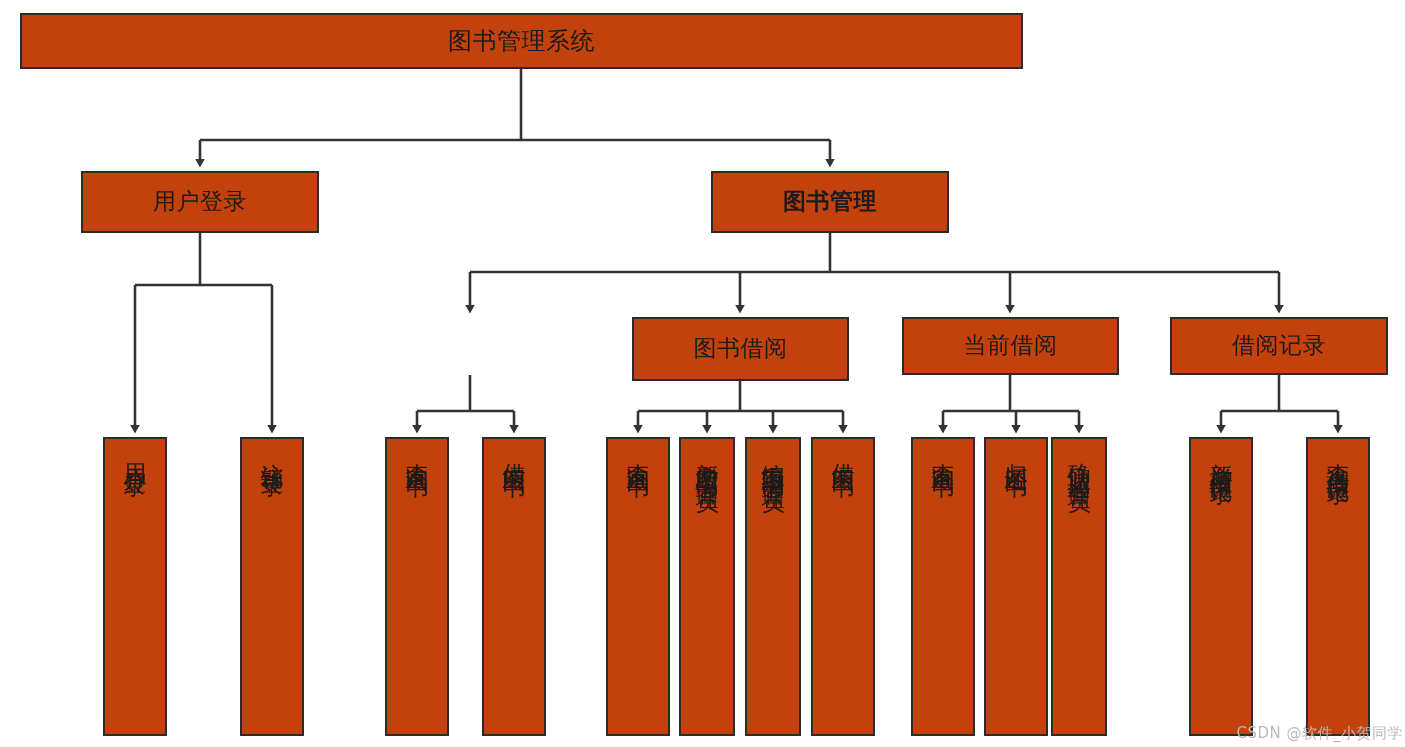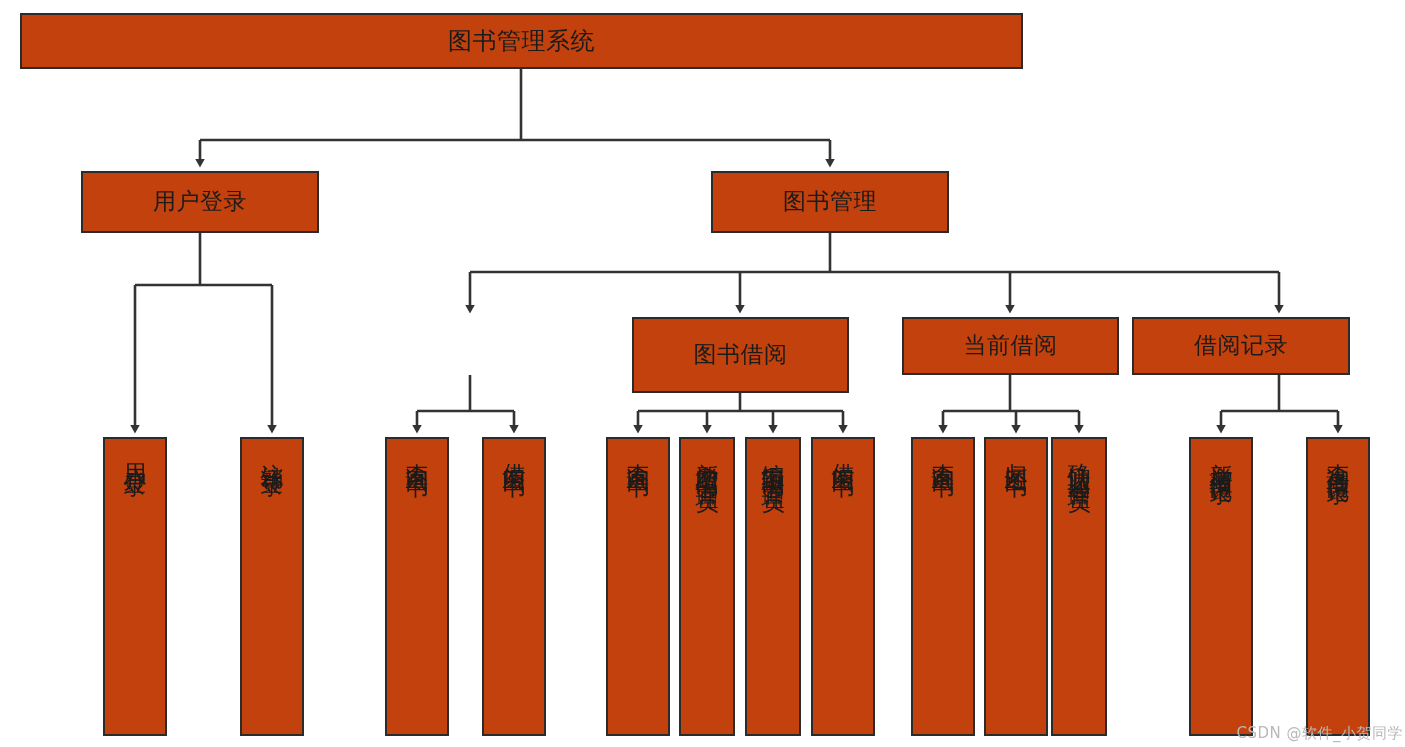--- a/index.html
+++ b/index.html
@@ -129,31 +129,31 @@
     </g>
   </svg>
 
   <div class="node horiz root" style="left:20px; top:13px; width:1003px; height:56px;">
     <span class="lbl">图书管理系统</span>
   </div>
 
   <div class="node horiz" style="left:81px; top:171px; width:238px; height:62px;">
     <span class="lbl">用户登录</span>
   </div>
-  <div class="node horiz" style="left:711px; top:171px; width:238px; height:62px;">
+  <div class="node horiz" style="left:711px; top:171px; width:238px; height:62px;font-weight:bold;">
     <span class="lbl">图书管理</span>
   </div>
 
-  <div class="node horiz" style="left:632px; top:317px; width:217px; height:76px;">
+  <div class="node horiz" style="left:632px; top:317px; width:217px; height:64px;">
     <span class="lbl">图书借阅</span>
   </div>
   <div class="node horiz" style="left:902px; top:317px; width:217px; height:58px;">
     <span class="lbl">当前借阅</span>
   </div>
-  <div class="node horiz" style="left:1132px; top:317px; width:218px; height:58px;">
+  <div class="node horiz" style="left:1170px; top:317px; width:218px; height:58px;">
     <span class="lbl">借阅记录</span>
   </div>
 
   <div class="node vert" style="left:103px; top:437px; width:64px; height:299px;">
     <span class="lbl">用户登录</span>
   </div>
   <div class="node vert" style="left:240px; top:437px; width:64px; height:299px;">
     <span class="lbl">注销登录</span>
   </div>
 

